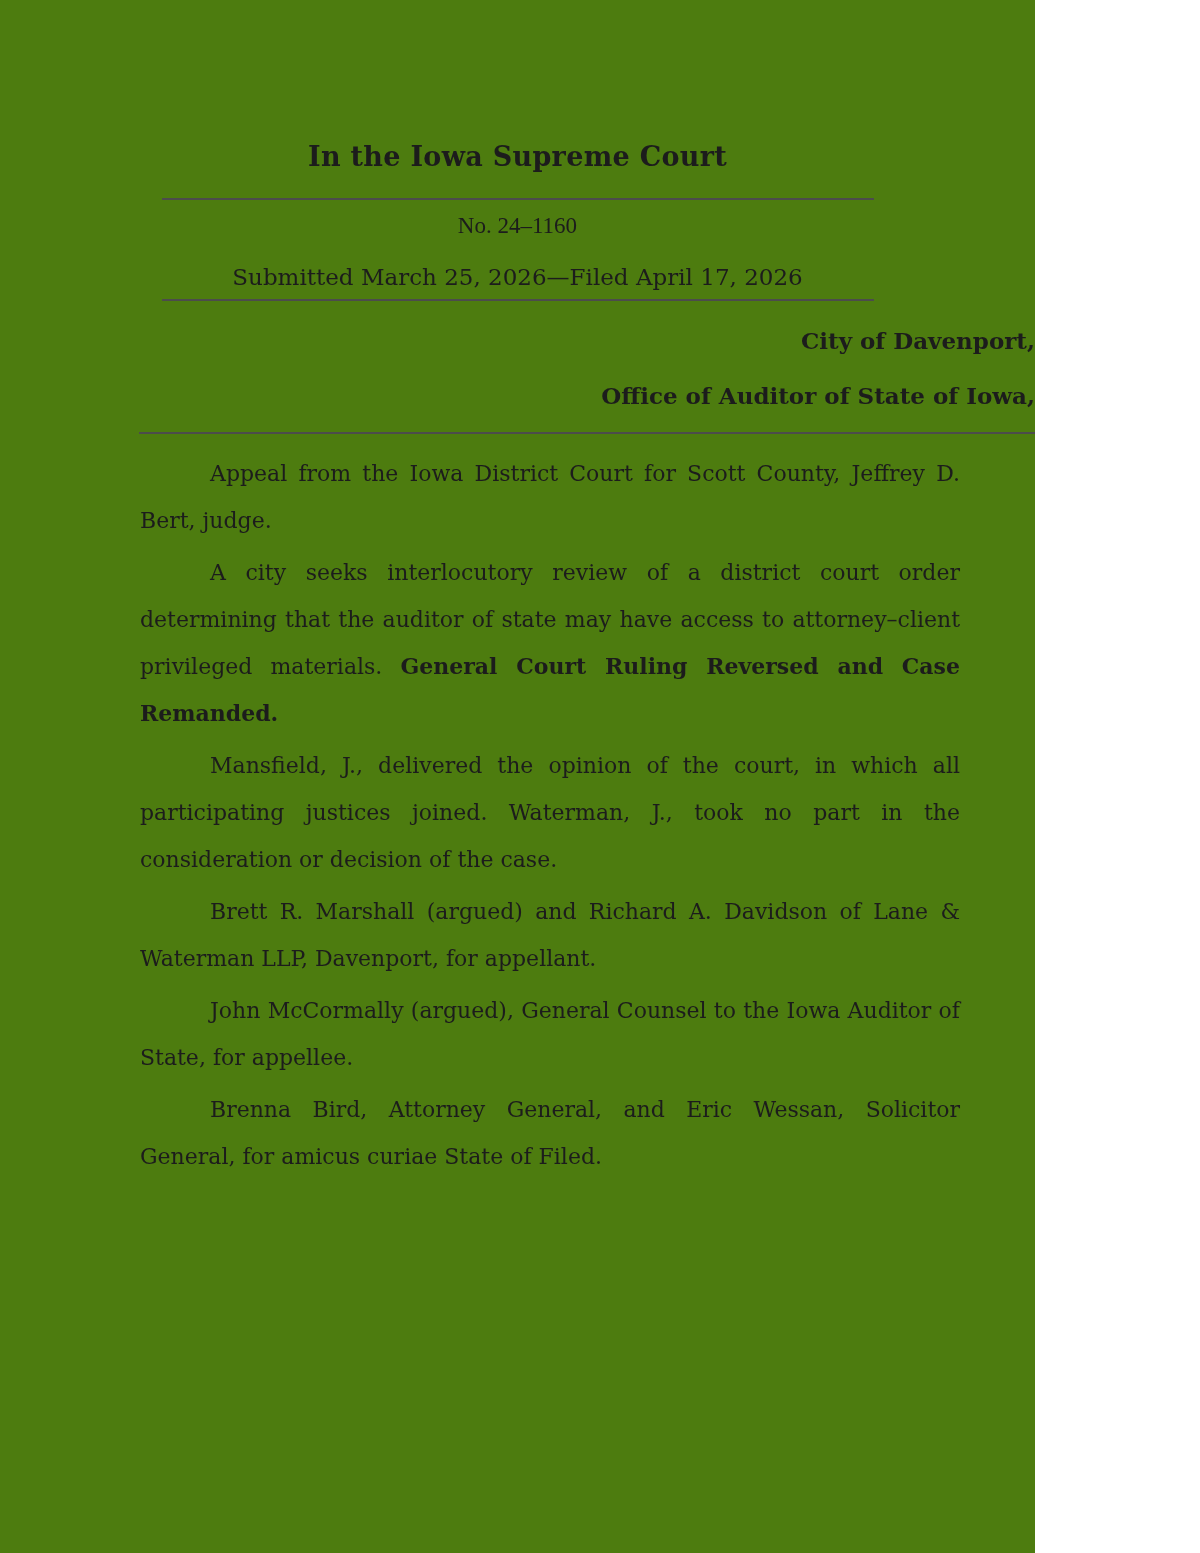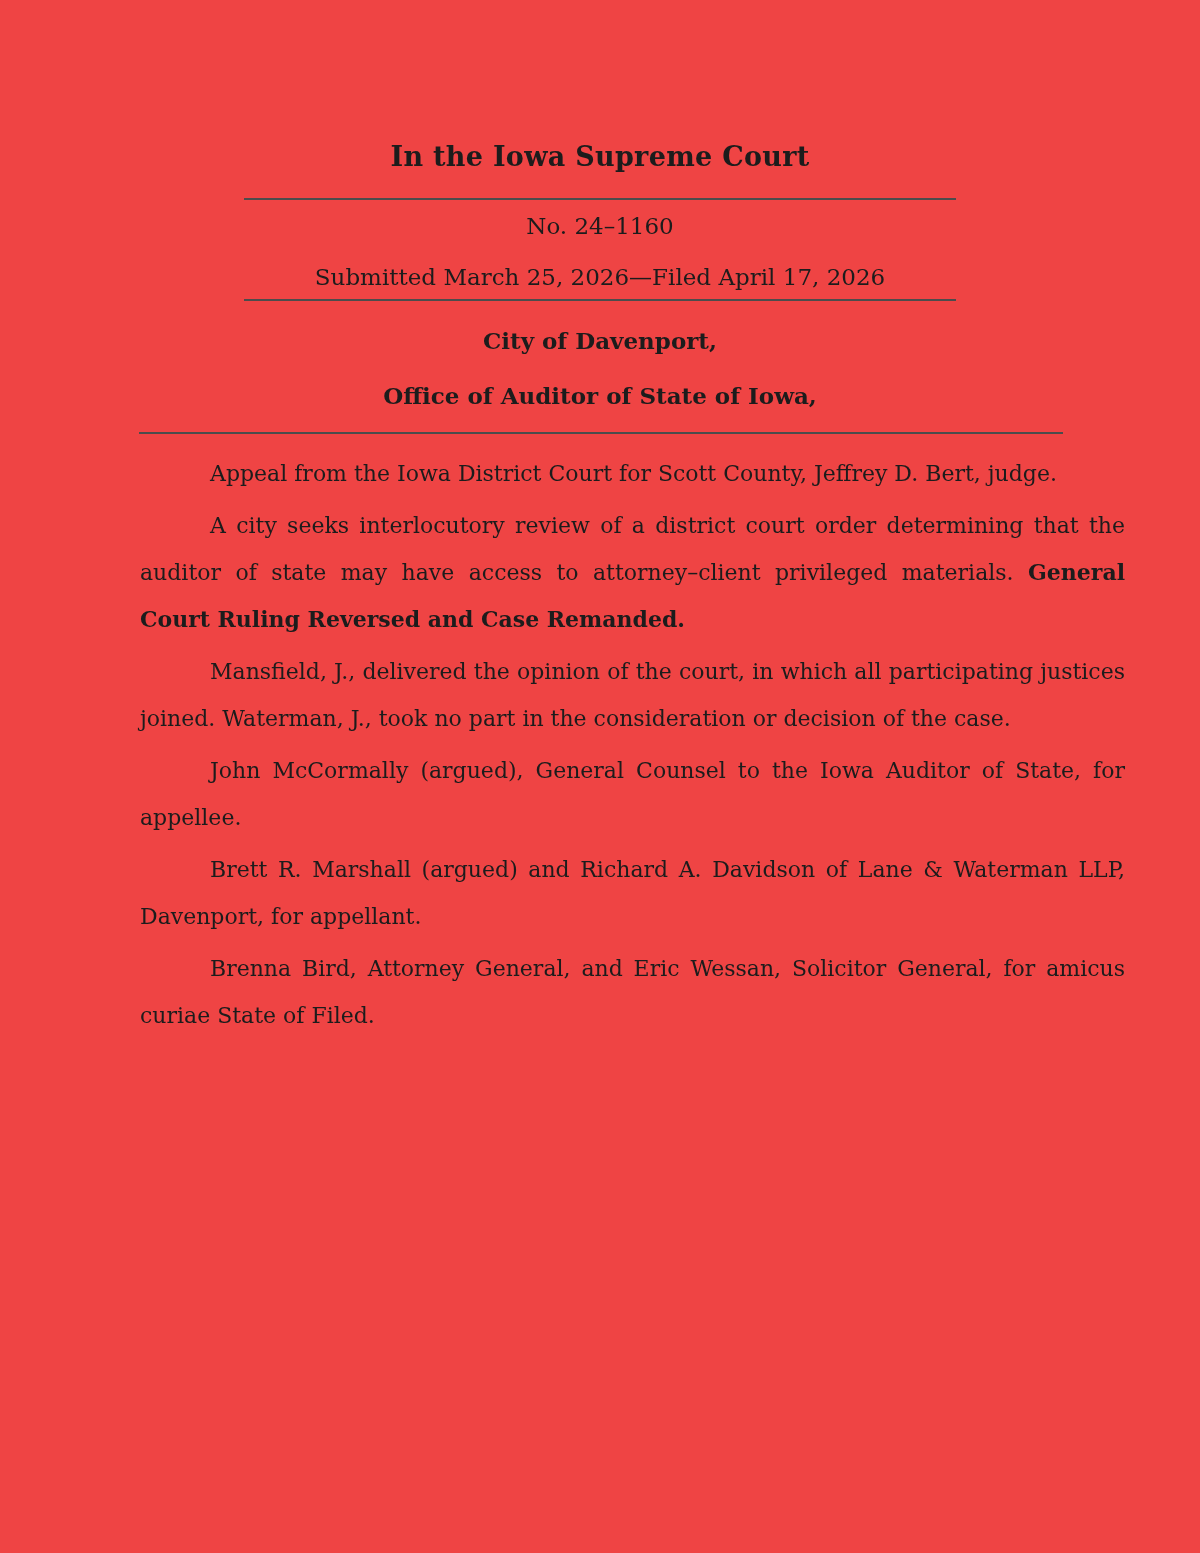--- a/index.html
+++ b/index.html
@@ -2,23 +2,23 @@
 <html><head>
 <meta charset="utf-8">
 <style>
   html, body {
     margin: 0;
     padding: 0;
     background: #ffffff;
   }
   .page {
     position: relative;
-    width: 1200px;
+    width: 1035px;
     height: 1553px;
-    background: #ef4444;
+    background: #4d7c0f;
     color: #1c1c1c;
     font-family: "DejaVu Serif", serif;
     overflow: hidden;
     box-sizing: border-box;
   }
   .head {
     text-align: center;
   }
   .court-title {
     margin: 0;
@@ -37,30 +37,31 @@
     width: 712px;
   }
   .rule-top {
     margin-top: 25px;
   }
   .case-number {
     margin: 16px;
     margin-top: 11px;
     font-size: 23px;
     line-height: 30px;
+    font-family: Liberation Serif, serif;
   }
   .filing-dates {
     margin: 16px;
     margin-top: 21px;
     margin-bottom: 7px;
     font-size: 23px;
     line-height: 30px;
   }
   .caption {
-    text-align: center;
+    text-align: right;
     font-size: 23px;
   }
   .cap-line {
     margin: 0;
     margin-top: 25px;
     line-height: 30px;
   }
   .bold {
     font-weight: bold;
   }
@@ -108,23 +109,23 @@
     <p>
       <span>Appeal from the Iowa District Court for Scott County, Jeffrey D. Bert, judge.</span>
     </p>
     <p>
       <span>A city seeks interlocutory review of a district court order determining that the auditor of state may have access to attorney–client privileged materials. </span><span class="bold">General Court Ruling Reversed and Case Remanded.</span>
     </p>
     <p>
       <span>Mansfield, J., delivered the opinion of the court, in which all participating justices joined. Waterman, J., took no part in the consideration or decision of the case.</span>
     </p>
     <p>
-      <span>John McCormally (argued), General Counsel to the Iowa Auditor of State, for appellee.</span>
+      <span>Brett R. Marshall (argued) and Richard A. Davidson of Lane &amp; Waterman LLP, Davenport, for appellant.</span>
     </p>
     <p>
-      <span>Brett R. Marshall (argued) and Richard A. Davidson of Lane &amp; Waterman LLP, Davenport, for appellant.</span>
+      <span>John McCormally (argued), General Counsel to the Iowa Auditor of State, for appellee.</span>
     </p>
     <p>
       <span>Brenna Bird, Attorney General, and Eric Wessan, Solicitor General, for amicus curiae State of Filed.</span>
     </p>
   </div>
 
 </div>
 
 </body></html>

